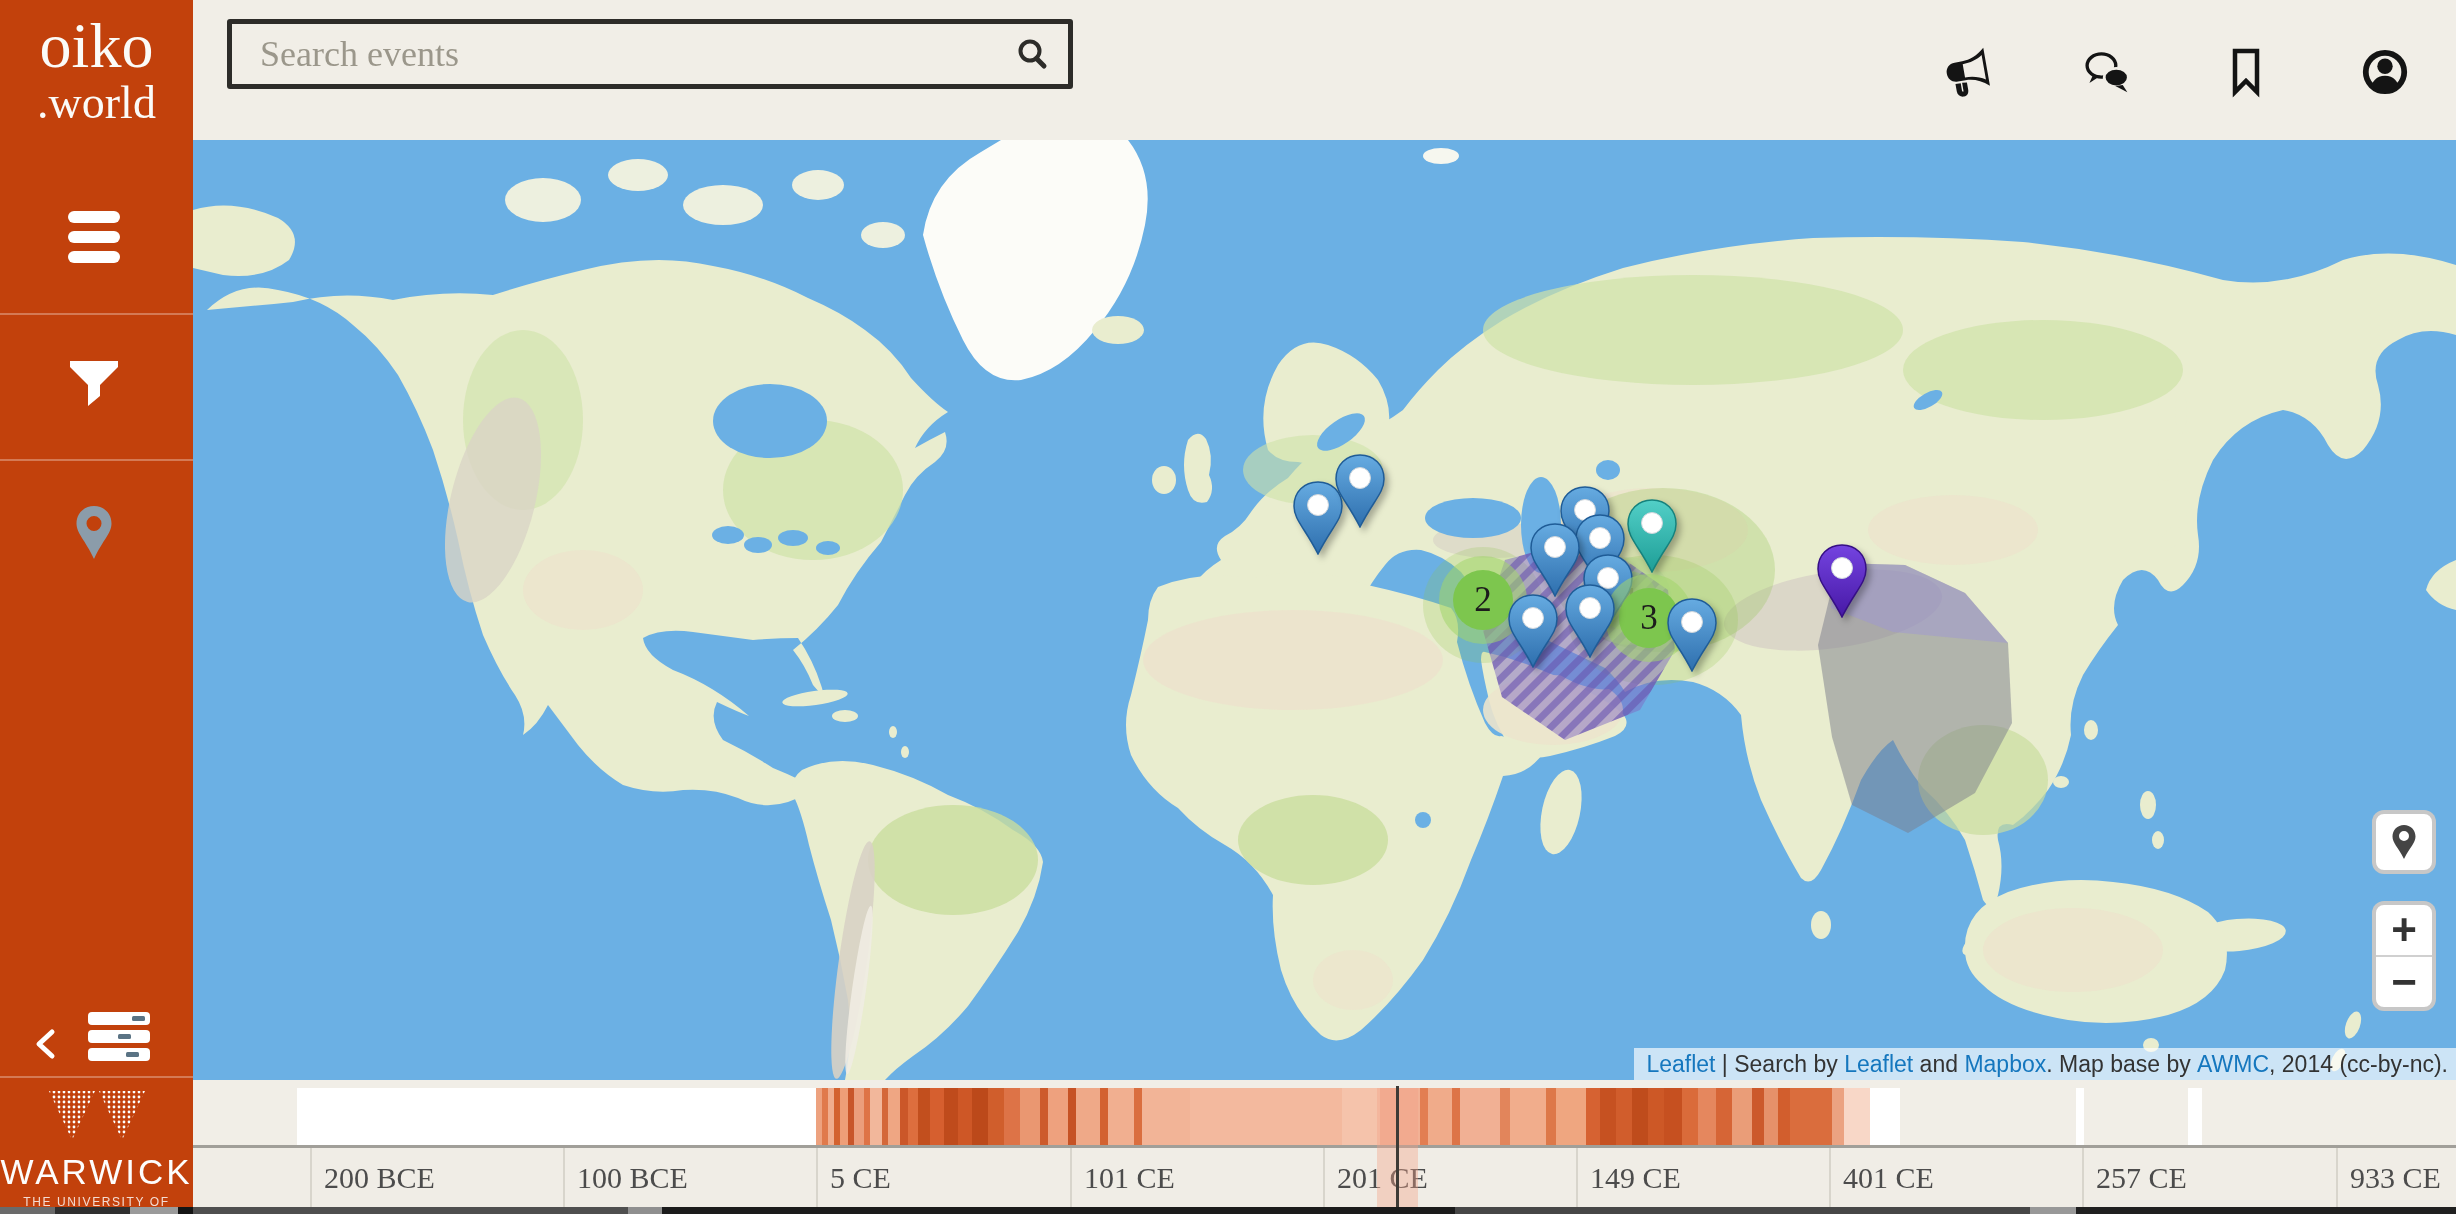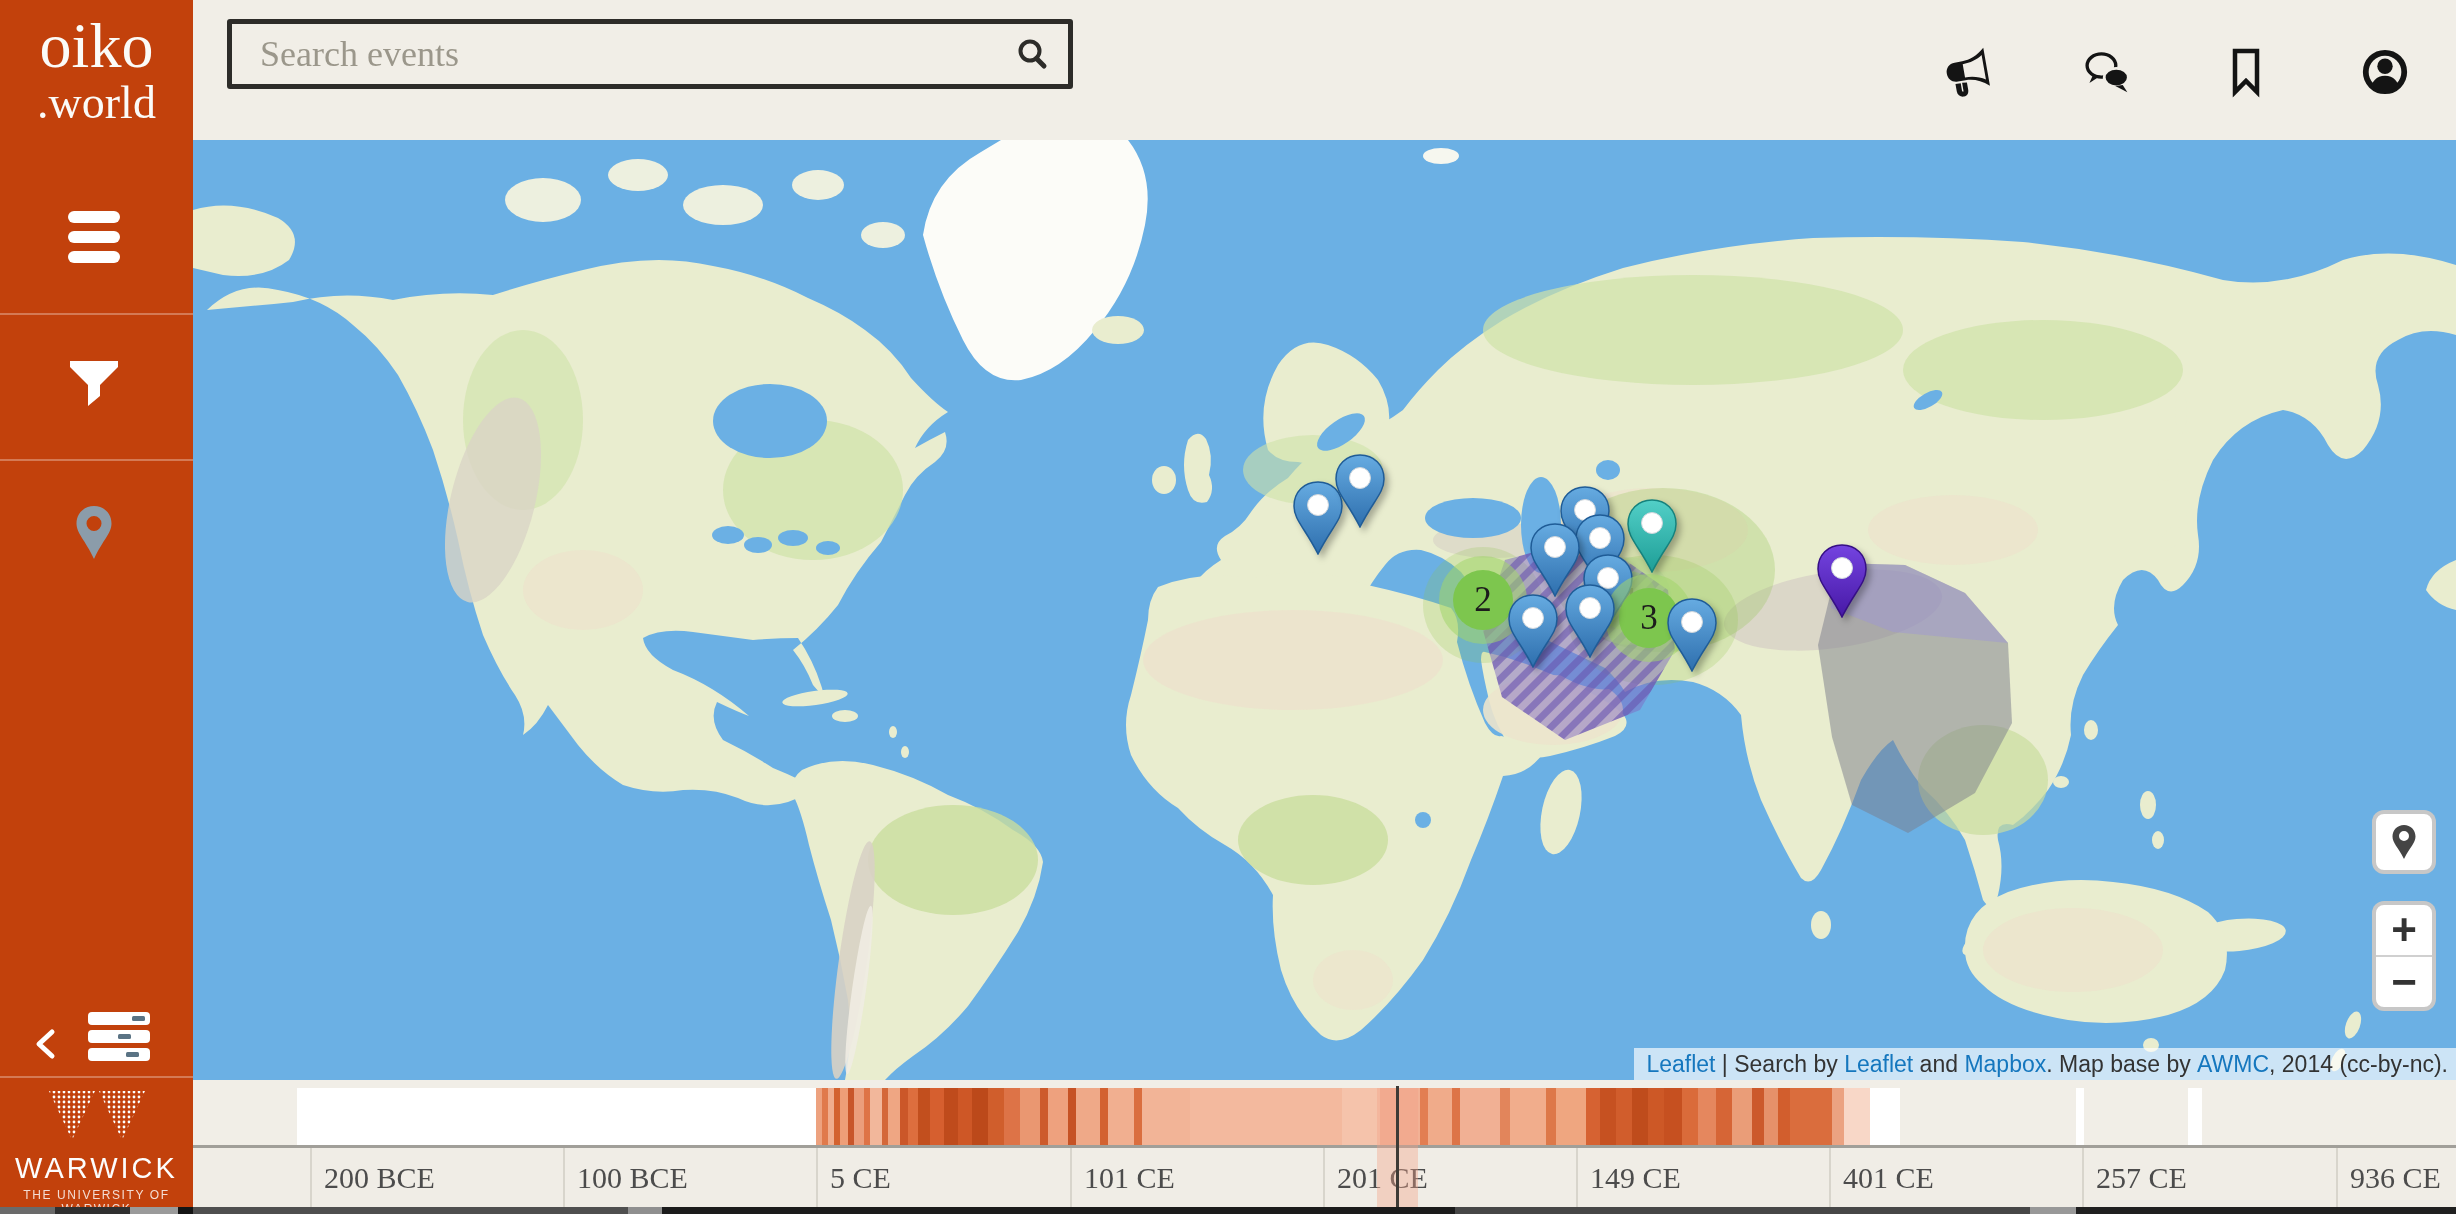--- a/index.html
+++ b/index.html
@@ -21,21 +21,21 @@
   
   .sidebar{position:absolute;left:0;top:0;width:193px;height:1214px;background:#c2410c;z-index:7;}
   .logo{margin-top:14px;text-align:center;color:#fbfbf8;font-family:"Liberation Serif",serif;}
   .logo-l1{font-size:64px;line-height:64px;}
   .logo-l2{font-size:46px;line-height:50px;}
   .hamburger{position:absolute;left:68px;top:211px;width:52px;cursor:pointer;background:none;border:none;padding:0;}
   .hamburger span{display:block;width:52px;height:12px;border-radius:6px;background:#ffffff;margin-bottom:8px;}
   .sb-divider{position:absolute;left:0;width:193px;height:2px;background:rgba(255,255,255,0.30);}
   .sb-btn{position:absolute;background:none;border:none;padding:0;cursor:pointer;}
   .warwick{position:absolute;left:0;top:1090px;width:193px;text-align:center;color:#fff;}
-  .warwick-name{font-size:29px;letter-spacing:3px;font-weight:400;margin-top:6px;color:#fdfdfd;}
+  .warwick-name{font-size:35px;letter-spacing:3px;font-weight:400;margin-top:6px;color:#fdfdfd;}
   .warwick-sub{font-size:12px;letter-spacing:1.6px;color:rgba(255,255,255,0.82);margin-top:3px;}
 
   
   .map-wrap{position:absolute;left:193px;top:140px;width:2263px;height:940px;z-index:1;}
   .attribution{position:absolute;right:0;top:1048px;height:32px;background:rgba(255,255,255,0.66);
       display:flex;align-items:center;padding:0 8px 0 12px;font-size:23px;color:#333;z-index:4;white-space:pre;}
   .attr-link{color:#1577be;cursor:pointer;}
   .leaflet-ctrl{position:absolute;box-sizing:border-box;background:#fff;border:4px solid rgba(0,0,0,0.22);
       border-radius:12px;z-index:4;display:flex;flex-direction:column;align-items:stretch;}
   .ctrl-locate{left:2372px;top:810px;width:64px;height:64px;align-items:center;justify-content:center;cursor:pointer;}
@@ -459,21 +459,21 @@
         <div class="tick-label" style="left: 891px;">101 CE</div>
         <div class="gridline" style="left: 1130px;"></div>
         <div class="tick-label" style="left: 1144px;">201 CE</div>
         <div class="gridline" style="left: 1383px;"></div>
         <div class="tick-label" style="left: 1397px;">149 CE</div>
         <div class="gridline" style="left: 1636px;"></div>
         <div class="tick-label" style="left: 1650px;">401 CE</div>
         <div class="gridline" style="left: 1889px;"></div>
         <div class="tick-label" style="left: 1903px;">257 CE</div>
         <div class="gridline" style="left: 2143px;"></div>
-        <div class="tick-label" style="left: 2157px;">936 CE</div>
+        <div class="tick-label" style="left: 2157px;">933 CE</div>
       </div>
     <div class="cursor-band" id="cursor-band" style="left: 1377px; width: 41px;"></div>
     <div class="cursor-line" id="cursor-line" style="left: 1396px;"></div>
   </div>
 
   <div class="bottom-strip" id="bottom-strip">
       <div class="bseg" style="left: 0px; width: 55px; background: rgb(106, 106, 106);"></div>
       <div class="bseg" style="left: 55px; width: 75px; background: rgb(47, 47, 47);"></div>
       <div class="bseg" style="left: 130px; width: 48px; background: rgb(154, 154, 154);"></div>
       <div class="bseg" style="left: 178px; width: 15px; background: rgb(20, 20, 20);"></div>

